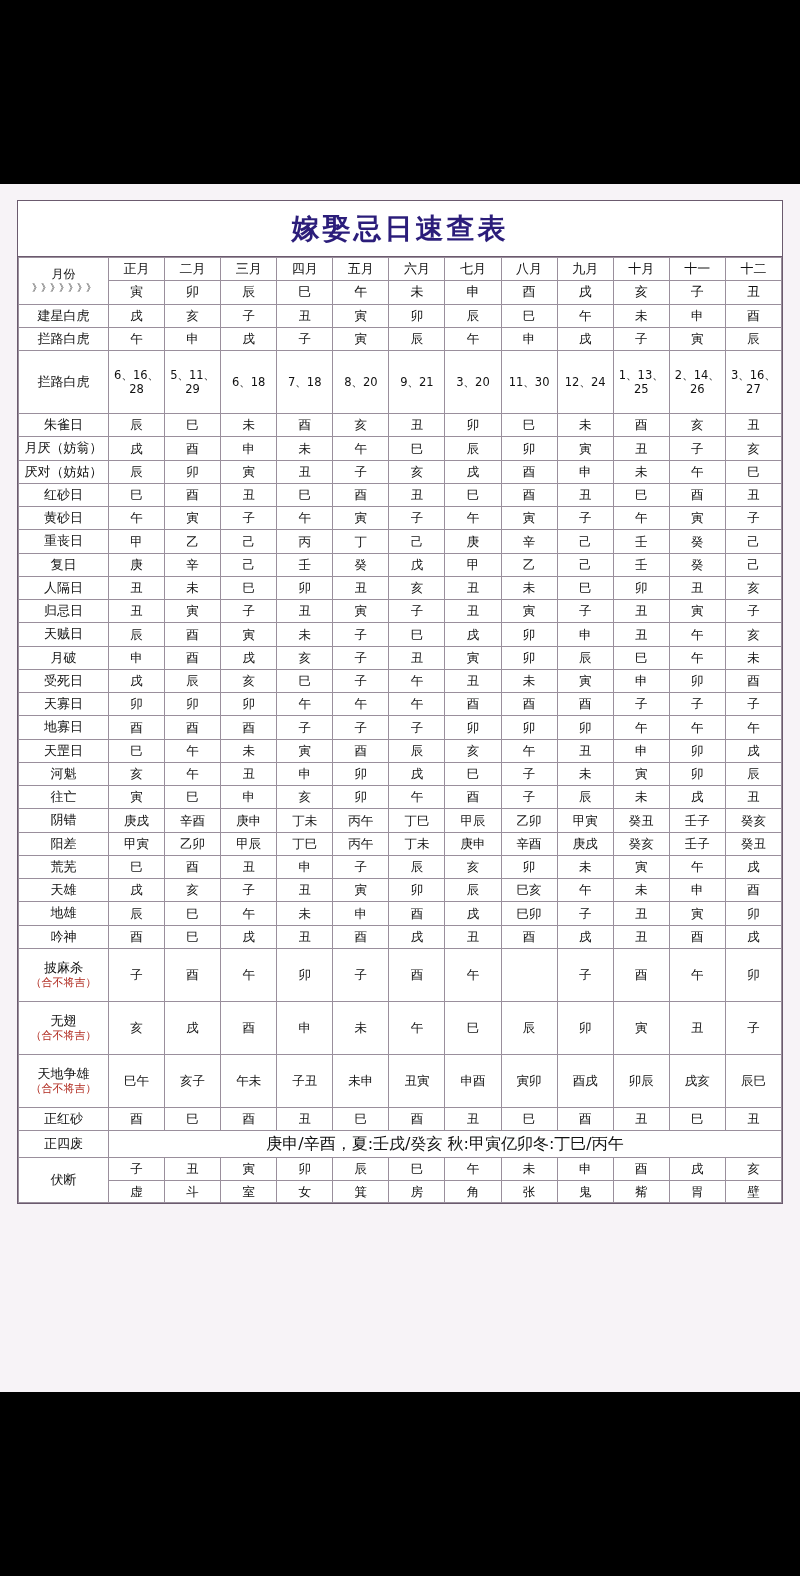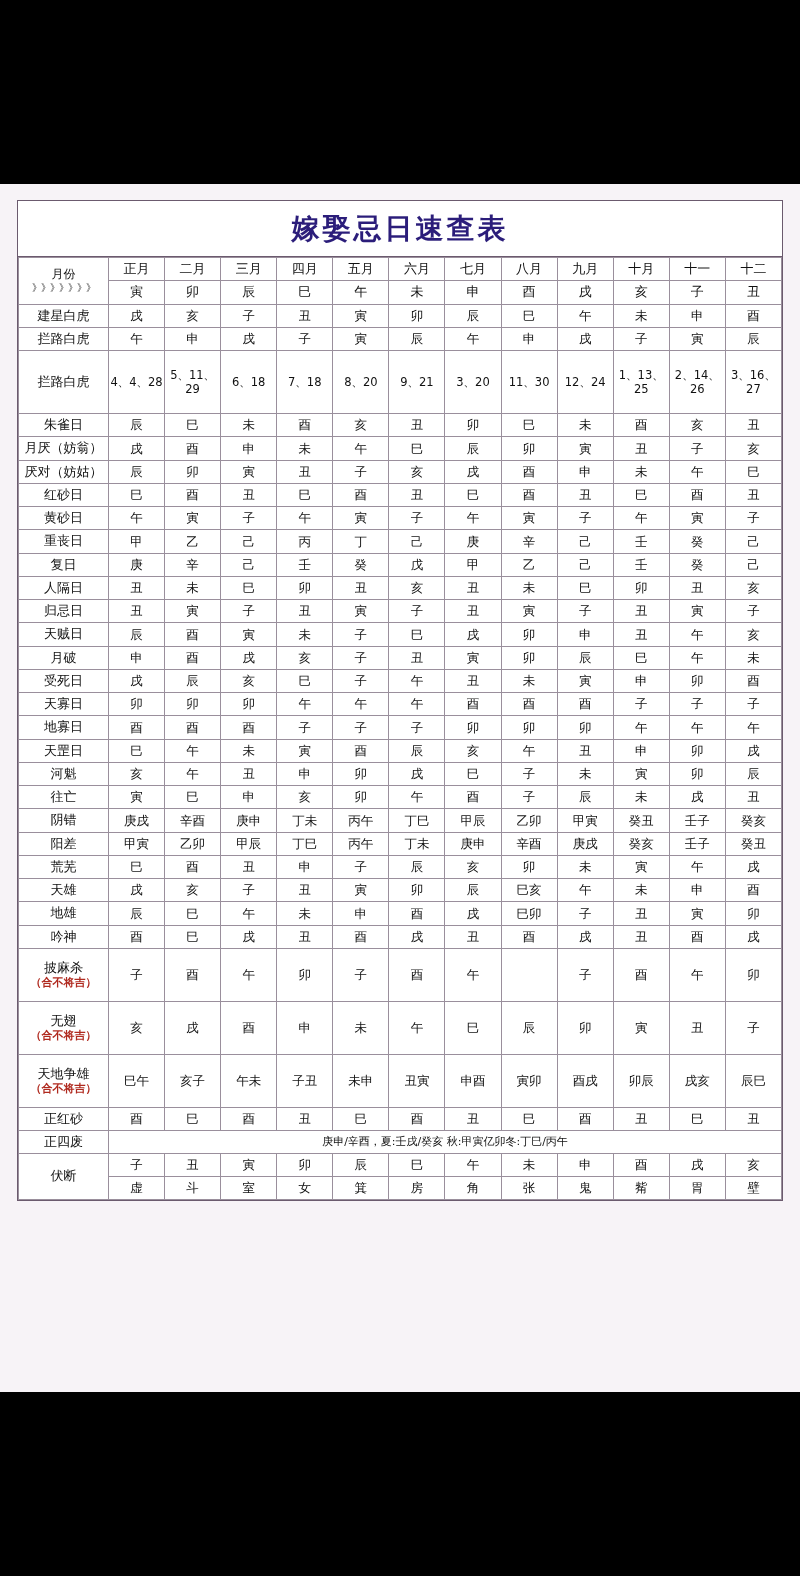--- a/index.html
+++ b/index.html
@@ -78,39 +78,39 @@
   }
   .rowlabel {
     color: #b02a1f;
     font-weight: bold;
     font-size: 13px;
     text-align: center;
   }
   .rowlabel .sub {
     display: block;
     font-size: 11px;
-    font-weight: bold;
+    font-weight: normal;
     color: #b02a1f;
   }
   .corner {
     color: #b02a1f;
     font-weight: bold;
     font-size: 12px;
     line-height: 1.3;
   }
   .corner .arrows {
     display: block;
     font-size: 10px;
     letter-spacing: -1px;
   }
   .cell-small { font-size: 11.5px; }
   .wide-note {
     text-align: left;
     padding-left: 8px;
-    font-size: 11px;
+    font-size: 16px;
   }
   .r-lanlu td { height: 56px; }
   .r-pima td, .r-wuchi td { height: 46px; }
   col.c0 { width: 90px; }
 </style>
 </head>
 <body>
 
 <div id="page">
   <div id="sheet">
@@ -197,21 +197,21 @@
               <td>辰</td>
               <td>午</td>
               <td>申</td>
               <td>戌</td>
               <td>子</td>
               <td>寅</td>
               <td>辰</td>
             </tr>
           <tr class="r-lanlu">
               <td class="rowlabel"><span>拦路白虎</span></td>
-              <td class="cell-small">4、4、28</td>
+              <td class="cell-small">6、16、28</td>
               <td class="cell-small">5、11、29</td>
               <td class="cell-small">6、18</td>
               <td class="cell-small">7、18</td>
               <td class="cell-small">8、20</td>
               <td class="cell-small">9、21</td>
               <td class="cell-small">3、20</td>
               <td class="cell-small">11、30</td>
               <td class="cell-small">12、24</td>
               <td class="cell-small">1、13、25</td>
               <td class="cell-small">2、14、26</td>

